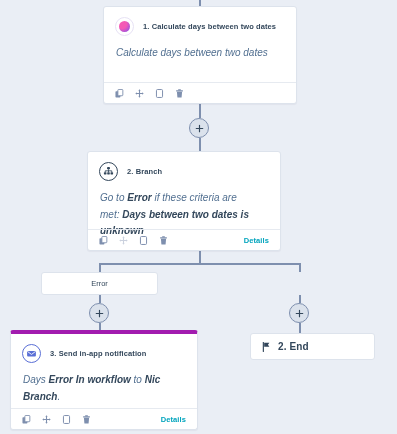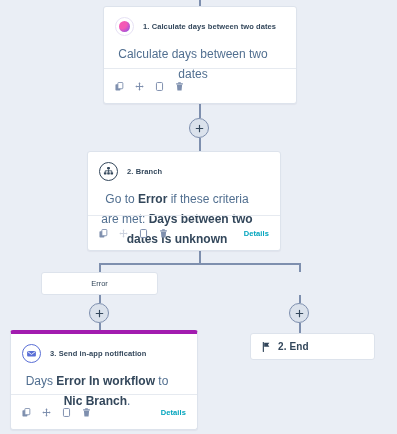--- a/index.html
+++ b/index.html
@@ -12,21 +12,20 @@
     background: #eaeef5;
     font-family: "Liberation Sans", sans-serif;
     overflow: hidden;
     position: relative;
   }
   #canvas {
     position: absolute;
     inset: 0;
     width: 397px;
     height: 434px;
-    text-align: center;
   }
   
   .conn {
     position: absolute;
     background: #7e8fae;
   }
   .conn-v { width: 2px; }
   .conn-h { height: 2px; }
 
   
@@ -95,34 +94,35 @@
   }
   .card-title {
     font-size: 7.5px;
     font-weight: bold;
     color: #33475b;
     letter-spacing: 0.1px;
     line-height: 1.2;
   }
   .card-body {
     padding: 9px 26px 0 12px;
-    font-size: 12px;
+    font-size: 10px;
     color: #516f90;
     line-height: 1.65;
+    font-style: italic;
   }
   .card-body b {
     color: #33475b;
     font-weight: bold;
   }
   .card-foot {
     position: absolute;
     left: 0;
     right: 0;
     bottom: 0;
-    height: 35px;
+    height: 21px;
     border-top: 1px solid #e6eaf0;
     display: flex;
     align-items: center;
     padding: 0 11px;
     box-sizing: border-box;
   }
   .tool {
     margin-right: 11px;
     display: flex;
     align-items: center;

